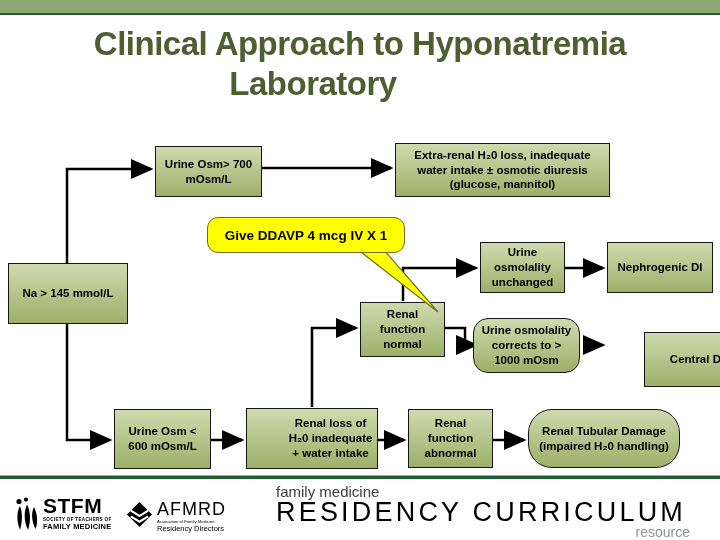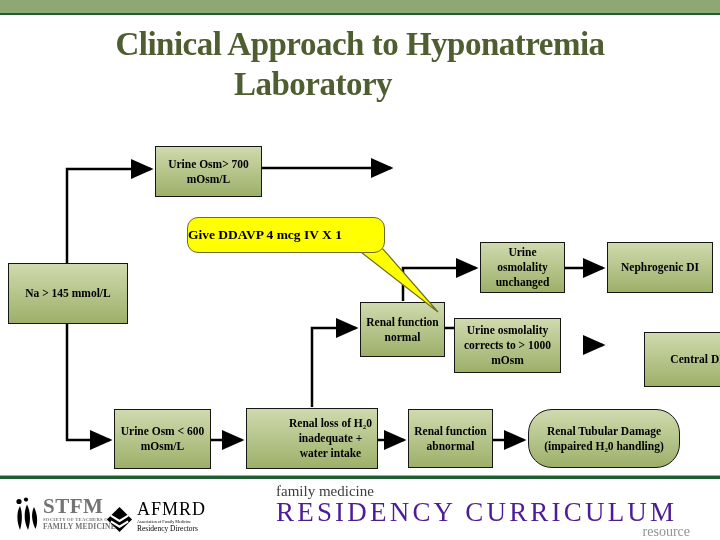--- a/index.html
+++ b/index.html
@@ -1,18 +1,18 @@
 <!DOCTYPE html>
 <html><head>
 <meta charset="utf-8">
 <style>
   html,body{margin:0;padding:0;background:#fff;}
   #slide{
     position:relative; width:720px; height:540px; background:#ffffff;
-    overflow:hidden; font-family:Liberation Serif, serif;
+    overflow:hidden; font-family:Liberation Sans, sans-serif;
   }
   
   .top-bar{position:absolute;top:0;left:0;width:720px;height:13px;
     background:#8ea873;border-bottom:2px solid #1f5c31;}
   
   .title{position:absolute;top:24px;left:0;width:720px;text-align:center;
     color:#4e5e30;font-weight:bold;font-size:33px;line-height:1.22;letter-spacing:-0.5px;}
   .title .line2{display:block;transform:translateX(-47px);}
   
   svg.connectors{position:absolute;top:0;left:0;z-index:1;pointer-events:none;}
@@ -21,47 +21,47 @@
   .node{position:absolute;z-index:2;display:flex;align-items:center;justify-content:center;
     text-align:center;font-weight:bold;font-size:11.5px;line-height:1.28;color:#000;
     background:linear-gradient(180deg,#cfdaae 0%,#9db069 100%);
     border:1.5px solid #161616;box-sizing:border-box;padding:2px 4px;}
   .n0{left:155px;top:146px;width:107px;height:51px;}
   .n1{left:395px;top:143px;width:215px;height:54px;}
   .n3{left:480px;top:242px;width:85px;height:51px;}
   .n4{left:607px;top:242px;width:106px;height:51px;}
   .n5{left:8px;top:263px;width:120px;height:61px;}
   .n6{left:360px;top:302px;width:85px;height:55px;}
-  .n7{left:454px;top:318px;width:107px;height:55px;}
+  .n7{left:473px;top:318px;width:107px;height:55px;border-radius:15px;}
   .n8{left:607px;top:332px;width:106px;height:55px;margin-left:37px;}
   .n9{left:114px;top:409px;width:97px;height:60px;}
   .n10{left:246px;top:408px;width:132px;height:61px;padding-left:41px;}
   .n11{left:408px;top:409px;width:85px;height:59px;}
   .n12{left:528px;top:409px;width:152px;height:59px;border-radius:24px;}
   
-  .callout{position:absolute;z-index:4;left:187px;top:217px;width:196px;height:34px;
+  .callout{position:absolute;z-index:4;left:207px;top:217px;width:196px;height:34px;
     background:#ffff00;border:1.5px solid #6d6d28;border-radius:11px;
-    display:flex;align-items:center;justify-content:flex-start;
+    display:flex;align-items:center;justify-content:center;
     font-weight:bold;font-size:13.5px;color:#000;}
   
   .footer-rule{position:absolute;left:0;top:475px;width:720px;height:3px;
     background:#1f5c31;border-top:1px solid #9ab87e;}
   .stfm{position:absolute;left:14px;top:497px;display:flex;align-items:center;z-index:2;}
-  .stfm .txt{margin-left:3px;color:#737373;}
+  .stfm .txt{margin-left:3px;color:#000000;}
   .stfm .name{font-weight:900;font-size:21px;line-height:0.9;letter-spacing:0.5px;}
   .stfm .t1{font-size:4.6px;font-weight:bold;letter-spacing:0.3px;margin-top:1px;}
   .stfm .t2{font-size:7.5px;font-weight:900;letter-spacing:0.2px;}
-  .afmrd{position:absolute;left:106px;top:501px;display:flex;align-items:flex-end;z-index:2;}
+  .afmrd{position:absolute;left:126px;top:501px;display:flex;align-items:flex-start;z-index:2;}
   .afmrd .txt{margin-left:4px;color:#000;}
   .afmrd .name{font-size:18px;line-height:0.95;letter-spacing:1px;}
   .afmrd .t1{font-size:4.2px;margin-top:1px;}
   .afmrd .t2{font-size:7.5px;}
   .curriculum{position:absolute;left:276px;top:484px;width:414px;z-index:2;}
   .curriculum .fm{font-size:15px;color:#3d3d3d;line-height:1.05;}
-  .curriculum .rc{font-size:27px;color:#4c1d95;line-height:0.95;letter-spacing:3.2px;white-space:nowrap;}
+  .curriculum .rc{font-size:27px;color:#000000;line-height:0.95;letter-spacing:3.2px;white-space:nowrap;}
   .curriculum .rs{font-size:14px;color:#8f9590;text-align:right;line-height:1.0;margin-top:0px;}
 </style>
 </head>
 <body>
 
 <div id="slide">
 
   <div class="top-bar"></div>
 
   <div class="title">
@@ -85,20 +85,23 @@
       <polyline points="445,328 465,328 465,345 476,345" marker-end="url(#arw)"></polyline>
       <line x1="587" y1="345" x2="603" y2="345" marker-end="url(#arw)"></line>
       <line x1="211" y1="440" x2="242" y2="440" marker-end="url(#arw)"></line>
       <line x1="378" y1="440" x2="404" y2="440" marker-end="url(#arw)"></line>
       <line x1="493" y1="440" x2="524" y2="440" marker-end="url(#arw)"></line>
     </g>
   </svg>
 
   <div class="node n0">
     <span>Urine Osm&gt; 700 mOsm/L</span>
+  </div>
+  <div class="node n1">
+    <span>Extra-renal H₂0 loss, inadequate water intake ± osmotic diuresis (glucose, mannitol)</span>
   </div>
   <div class="node n4">
     <span>Nephrogenic DI</span>
   </div>
   <div class="node n3">
     <span>Urine osmolality unchanged</span>
   </div>
   <div class="node n5">
     <span>Na &gt; 145 mmol/L</span>
   </div>

